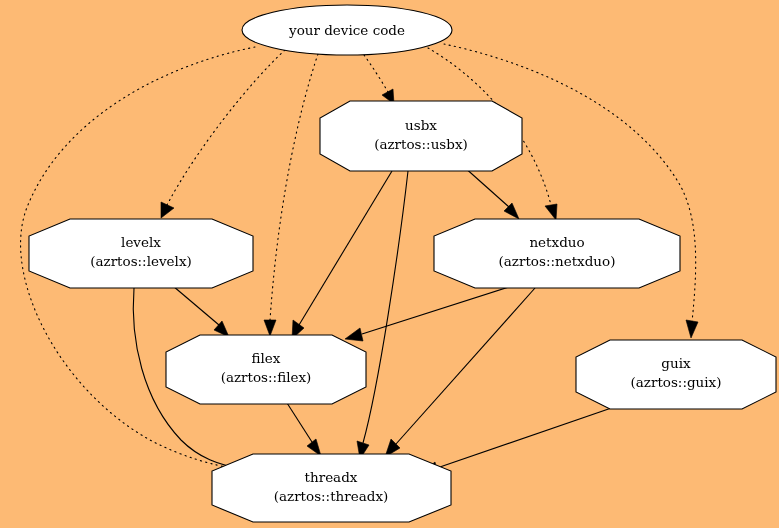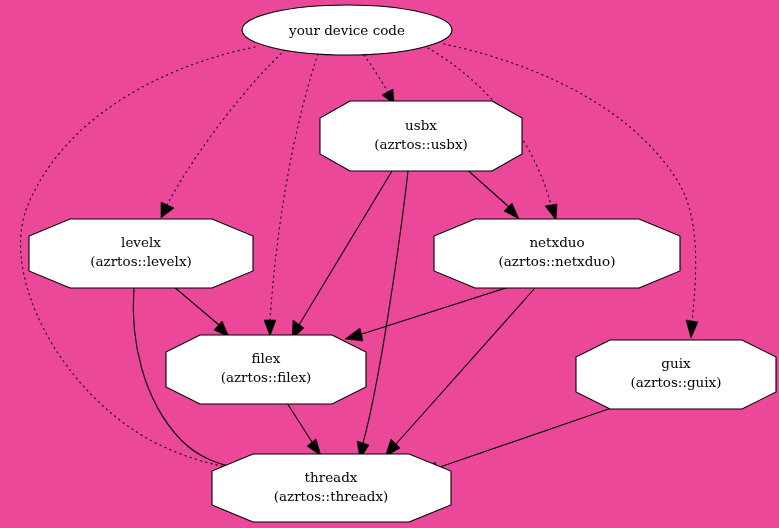--- a/index.html
+++ b/index.html
@@ -8,21 +8,21 @@
     padding: 0;
     background: #ffffff;
   }
   body {
     font-family: "DejaVu Serif", serif;
   }
   #canvas {
     position: relative;
     width: 779px;
     height: 528px;
-    background: #ec4899;
+    background: #fdba74;
     overflow: hidden;
   }
   #graph-svg {
     position: absolute;
     left: 0;
     top: 0;
     width: 779px;
     height: 528px;
   }
   .node-shape {

